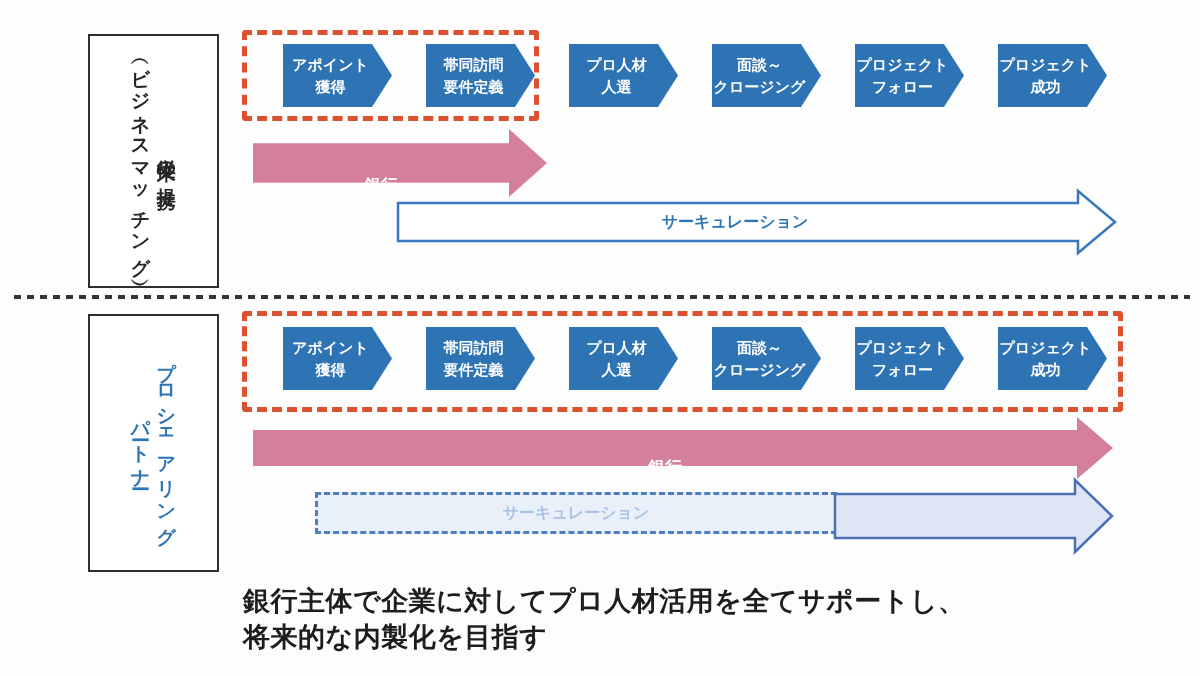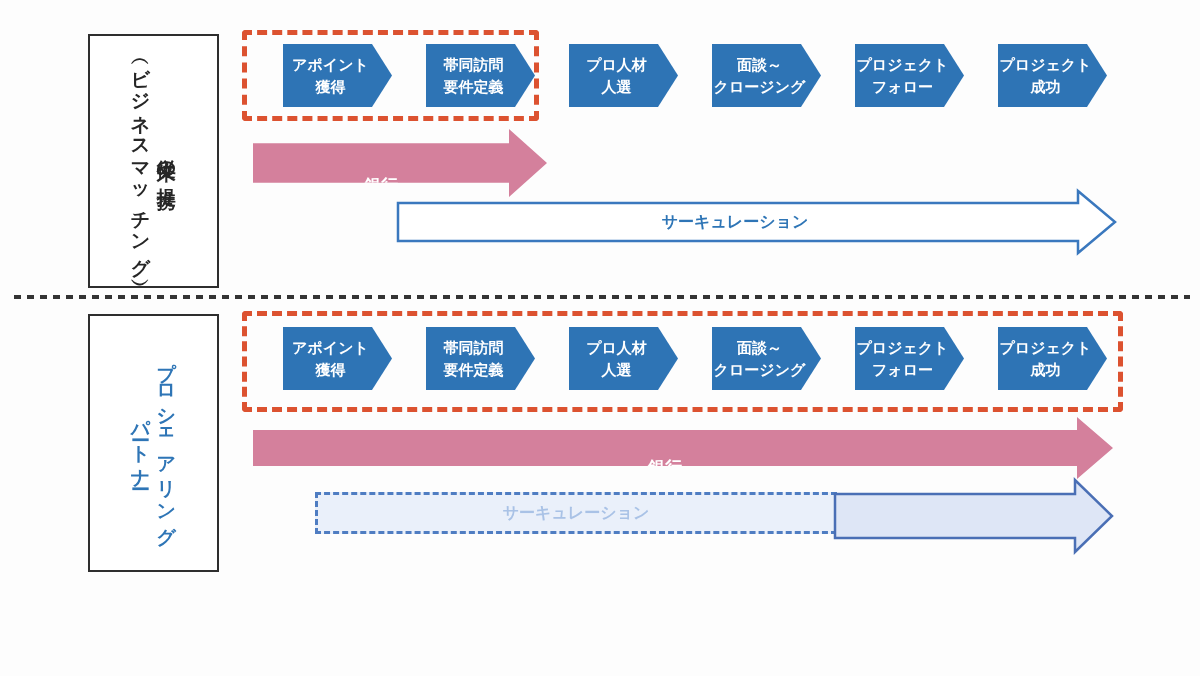--- a/index.html
+++ b/index.html
@@ -181,14 +181,16 @@
 
   <div class="circ-wrap" style="left:315px;top:477px;width:800px;height:78px;">
     <div class="dashed-rect">
       <span>サーキュレーション</span>
     </div>
     <svg style="left:520px;" width="280" height="78" viewBox="0 0 280 78">
       <polygon points="0,17 240,17 240,3 277,39 240,75 240,61 0,61" fill="#DEE6F6" stroke="#4A6FB5" stroke-width="2.5" stroke-linejoin="miter"></polygon>
     </svg>
   </div>
 
+  <div class="caption">銀行主体で企業に対してプロ人材活用を全てサポートし、
+将来的な内製化を目指す</div>
 
 </div>
 
 </body></html>

